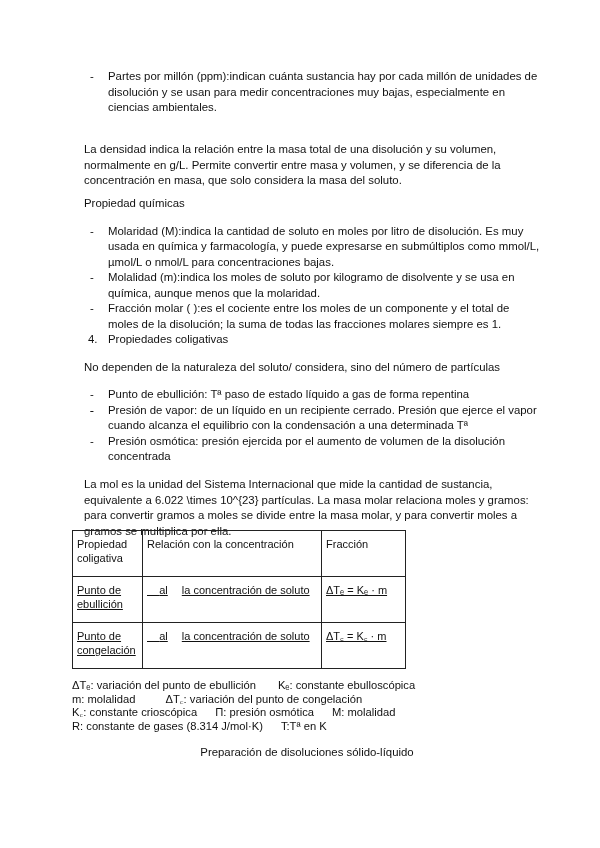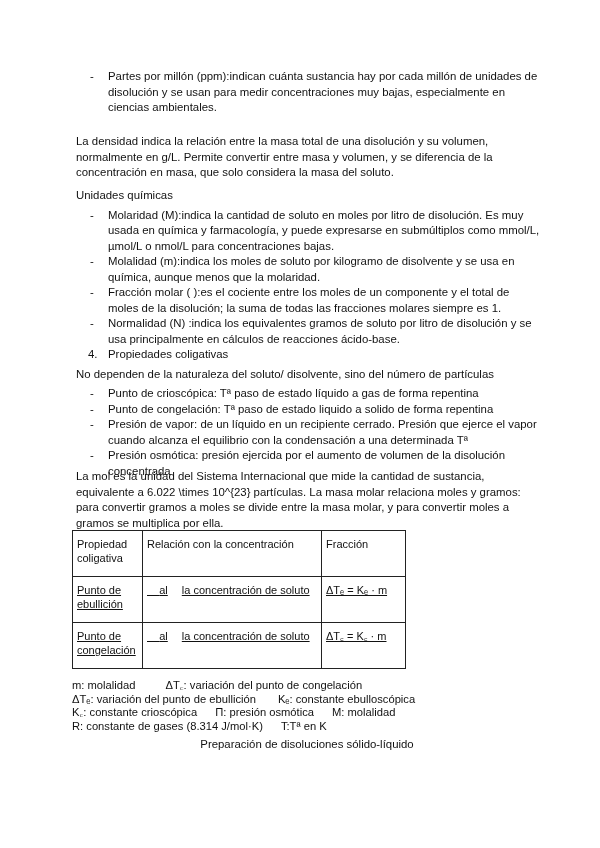--- a/index.html
+++ b/index.html
@@ -1,20 +1,20 @@
 <!DOCTYPE html>
 <html><head>
 <meta charset="utf-8">
 <style>
   html, body { margin: 0; padding: 0; background: #ffffff; }
   body { width: 600px; height: 848px; position: relative; overflow: hidden;
          font-family: "Liberation Sans", sans-serif; font-size: 11.4px; color: #111; }
   .page { position: absolute; left: 0; top: 0; width: 600px; height: 848px; background: #fff; }
   .block { position: absolute; left: 72px; width: 470px; line-height: 15.5px; }
-  .p { margin: 4px; }
+  .p { margin: 12px; }
   .bullet { position: relative; padding-left: 36px; margin: 0; }
   .bullet .dash { position: absolute; left: 18px; top: 0; }
   .numbered { position: relative; padding-left: 36px; margin: 0; }
   .numbered .num { position: absolute; left: 16px; top: 0; }
   table.coll { position: absolute; left: 72px; top: 530px; border-collapse: collapse;
                font-size: 11px; line-height: 14px; }
   table.coll td { border: 1.2px solid #222; vertical-align: top; padding: 6px 4px 11px 4px; }
   table.coll td.c1 { width: 61px; }
   table.coll td.c2 { width: 170px; margin-top: 32px; }
   table.coll td.c3 { width: 75px; }
@@ -34,49 +34,47 @@
       <span class="dash">-</span>
       <span>Partes por millón (ppm):indican cuánta sustancia hay por cada millón de unidades de disolución y se usan para medir concentraciones muy bajas, especialmente en ciencias ambientales.</span>
     </p>
   </div>
 
   <div class="block" style="top:130px;">
     <p class="p">La densidad indica la relación entre la masa total de una disolución y su volumen, normalmente en g/L. Permite convertir entre masa y volumen, y se diferencia de la concentración en masa, que solo considera la masa del soluto.</p>
   </div>
 
   <div class="block" style="top:184px;">
-    <p class="p">Unidades químicas</p>
+    <p class="p">Propiedad químicas</p>
     <p class="bullet">
       <span class="dash">-</span>
       <span>Molaridad (M):indica la cantidad de soluto en moles por litro de disolución. Es muy usada en química y farmacología, y puede expresarse en submúltiplos como mmol/L, µmol/L o nmol/L para concentraciones bajas.</span>
     </p>
     <p class="bullet">
       <span class="dash">-</span>
       <span>Molalidad (m):indica los moles de soluto por kilogramo de disolvente y se usa en química, aunque menos que la molaridad.</span>
     </p>
     <p class="bullet">
       <span class="dash">-</span>
       <span>Fracción molar (  ):es el cociente entre los moles de un componente y el total de moles de la disolución; la suma de todas las fracciones molares siempre es 1.</span>
     </p>
     <p class="bullet">
       <span class="dash">-</span>
-      <span>Normalidad (N) :indica los equivalentes gramos de soluto por litro de disolución y se usa principalmente en cálculos de reacciones ácido-base.</span>
     </p>
     <p class="numbered">
       <span class="num">4.</span>
       <span>Propiedades coligativas</span>
     </p>
-    <p class="p">No dependen de la naturaleza del soluto/ disolvente, sino del número de partículas</p>
+    <p class="p">No dependen de la naturaleza del soluto/ considera, sino del número de partículas</p>
     <p class="bullet">
       <span class="dash">-</span>
-      <span>Punto de crioscópica: Tª paso de estado líquido a gas de forma repentina</span>
+      <span>Punto de ebullición: Tª paso de estado líquido a gas de forma repentina</span>
     </p>
     <p class="bullet">
       <span class="dash">-</span>
-      <span>Punto de congelación: Tª paso de estado liquido a solido de forma repentina</span>
     </p>
     <p class="bullet">
       <span class="dash">-</span>
       <span>Presión de vapor: de un líquido en un recipiente cerrado. Presión que ejerce el vapor cuando alcanza el equilibrio con la condensación a una determinada Tª</span>
     </p>
     <p class="bullet">
       <span class="dash">-</span>
       <span>Presión osmótica: presión ejercida por el aumento de volumen de la disolución concentrada</span>
     </p>
   </div>
@@ -104,24 +102,24 @@
       <td class="c2">
         &nbsp;&nbsp;&nbsp;&nbsp;<span>al</span><span class="rel-arrow"></span><span>la concentración de soluto</span>
       </td>
       <td class="c3">ΔT꜀ = K꜀ · m</td>
     </tr>
   </tbody>
     </table>
 
   <div class="legend">
     <div>
-      <span>m: molalidad</span><span class="gap" style="width:30px"></span><span>ΔT꜀: variación del punto de congelación</span>
+      <span>ΔTₑ: variación del punto de ebullición</span><span class="gap" style="width:22px"></span><span>Kₑ: constante ebulloscópica</span>
     </div>
     <div>
-      <span>ΔTₑ: variación del punto de ebullición</span><span class="gap" style="width:22px"></span><span>Kₑ: constante ebulloscópica</span>
+      <span>m: molalidad</span><span class="gap" style="width:30px"></span><span>ΔT꜀: variación del punto de congelación</span>
     </div>
     <div>
       <span>K꜀: constante crioscópica</span><span class="gap" style="width:18px"></span><span>Π:  presión osmótica</span><span class="gap" style="width:18px"></span><span>M: molalidad</span>
     </div>
     <div>
       <span>R: constante de gases (8.314 J/mol·K)</span><span class="gap" style="width:18px"></span><span>T:Tª en K</span>
     </div>
   </div>
 
   <div class="block" style="top:733px;text-align:center;">

